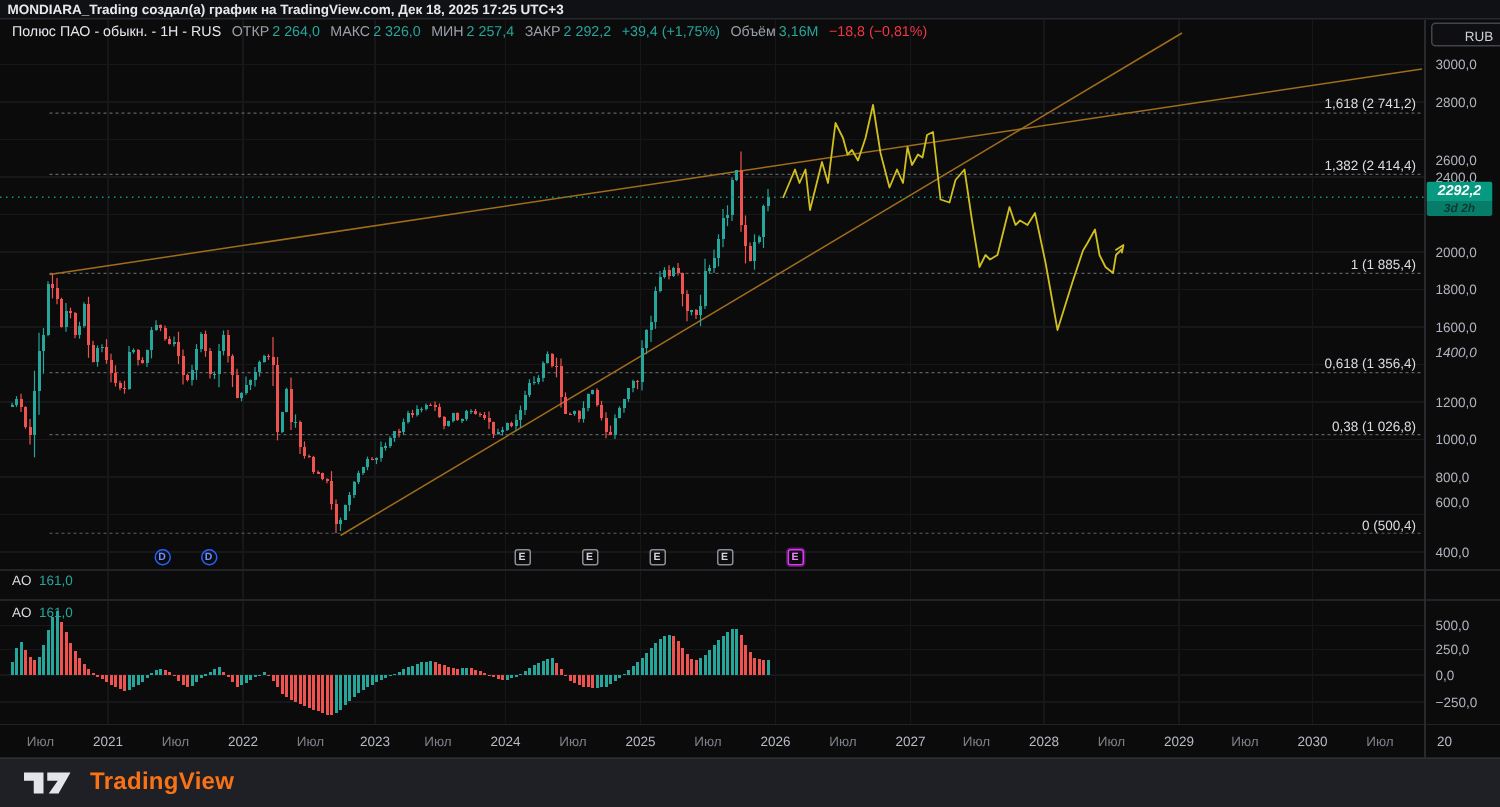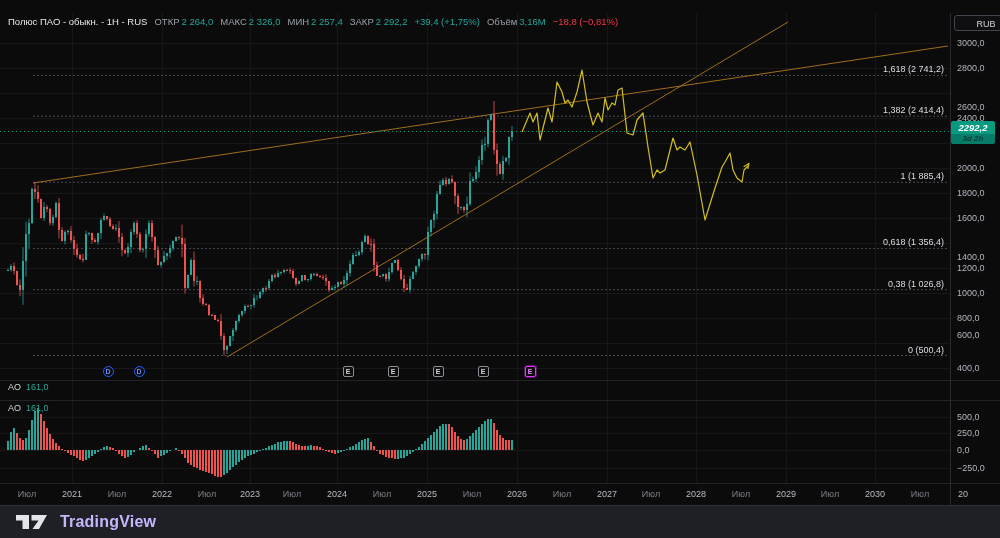--- a/index.html
+++ b/index.html
@@ -33,27 +33,30 @@
   .aopane-label .v{color:#26a69a;margin-left:5px;}
   .ao1{top:382px;} .ao2{top:403px;}
   .marker{position:absolute;top:366px;width:11px;height:11px;font-size:7px;font-weight:700;
        display:flex;align-items:center;justify-content:center;box-sizing:border-box;cursor:pointer;}
   .mdiv{border:1.5px solid #2962ff;border-radius:50%;color:#6e90ff;}
   .mearn{border:1px solid #8b8e98;border-radius:2px;color:#d1d4dc;}
   .mearn.upcoming{border-color:#e335ff;color:#ee8aff;box-shadow:0 0 0 1px rgba(227,53,255,.35);}
   .footer{position:absolute;left:0;top:505px;width:1000px;height:33px;background:#1e2025;
        border-top:1px solid #2e3036;box-sizing:border-box;display:flex;align-items:center;}
   .footer .logo{margin-left:16px;}
-  .footer .brand{font-size:16px;font-weight:700;color:#c4b5fd;margin-left:10px;letter-spacing:.2px;text-align:center;}
+  .footer .brand{font-size:16px;font-weight:700;color:#f97316;margin-left:10px;letter-spacing:.2px;text-align:center;}
 </style>
 </head>
 <body>
 
 <div class="app">
 
+  <div class="titlebar">
+    <span>MONDIARA_Trading создал(а) график на TradingView.com, Дек 18, 2025 17:25 UTC+3</span>
+  </div>
 
   <svg class="chart" id="chartSvg" width="1000" height="505">
       <line x1="72" y1="13" x2="72" y2="483" stroke="#17171a" stroke-width="1" shape-rendering="crispEdges"></line>
       <line x1="162" y1="13" x2="162" y2="483" stroke="#17171a" stroke-width="1" shape-rendering="crispEdges"></line>
       <line x1="250" y1="13" x2="250" y2="483" stroke="#17171a" stroke-width="1" shape-rendering="crispEdges"></line>
       <line x1="337" y1="13" x2="337" y2="483" stroke="#17171a" stroke-width="1" shape-rendering="crispEdges"></line>
       <line x1="427" y1="13" x2="427" y2="483" stroke="#17171a" stroke-width="1" shape-rendering="crispEdges"></line>
       <line x1="517" y1="13" x2="517" y2="483" stroke="#17171a" stroke-width="1" shape-rendering="crispEdges"></line>
       <line x1="607" y1="13" x2="607" y2="483" stroke="#17171a" stroke-width="1" shape-rendering="crispEdges"></line>
       <line x1="696" y1="13" x2="696" y2="483" stroke="#17171a" stroke-width="1" shape-rendering="crispEdges"></line>
@@ -655,21 +658,21 @@
     <div class="fiblabel" style="top: 237.4px;">0,618 (1 356,4)</div>
     <div class="fiblabel" style="top: 278.7px;">0,38 (1 026,8)</div>
     <div class="fiblabel" style="top: 344.5px;">0 (500,4)</div>
     <div class="plabel" style="top: 38px;">3000,0</div>
     <div class="plabel" style="top: 63px;">2800,0</div>
     <div class="plabel" style="top: 102px;">2600,0</div>
     <div class="plabel" style="top: 113px;">2400,0</div>
     <div class="plabel" style="top: 163px;">2000,0</div>
     <div class="plabel" style="top: 188px;">1800,0</div>
     <div class="plabel" style="top: 213px;">1600,0</div>
-    <div class="plabel" style="top: 252px;">1400,0</div>
+    <div class="plabel" style="top: 230px; font-style: italic;">1400,0</div>
     <div class="plabel" style="top: 263px;">1200,0</div>
     <div class="plabel" style="top: 288px;">1000,0</div>
     <div class="plabel" style="top: 313px;">800,0</div>
     <div class="plabel" style="top: 330px;">600,0</div>
     <div class="plabel" style="top: 363px;">400,0</div>
     <div class="aolabel-axis" style="top: 412px;">500,0</div>
     <div class="aolabel-axis" style="top: 428px;">250,0</div>
     <div class="aolabel-axis" style="top: 445px;">0,0</div>
     <div class="aolabel-axis" style="top: 463px;">−250,0</div>
     <div class="tlabel minor" style="left: 27px;">Июл</div>

